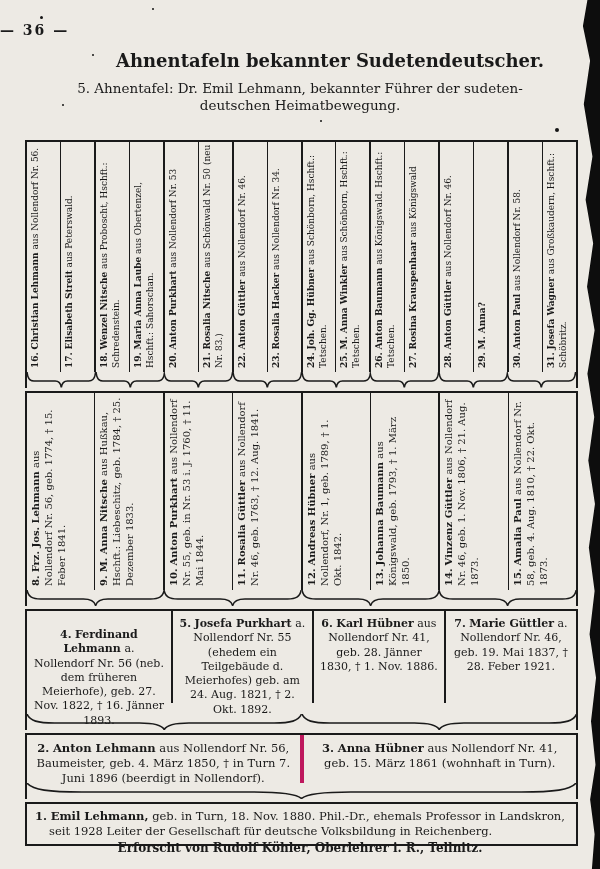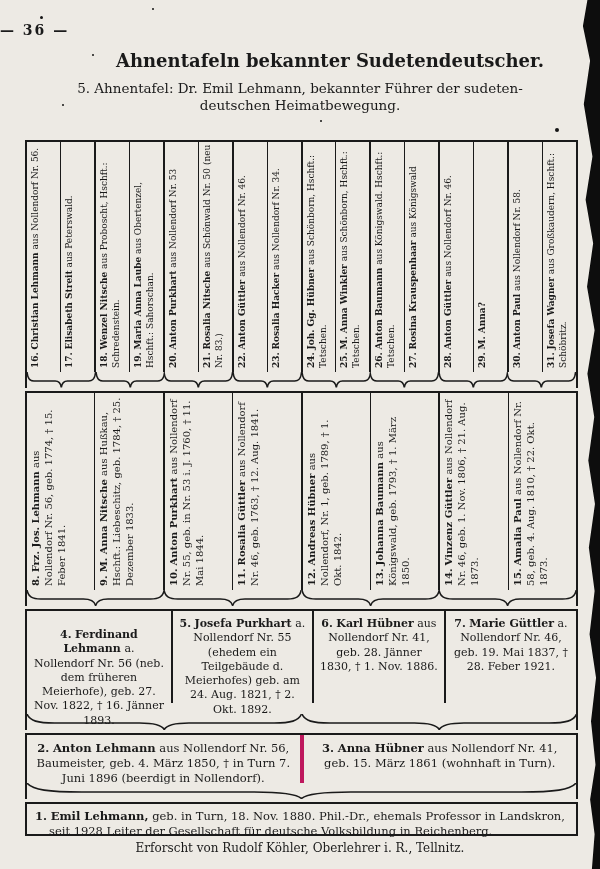--- a/index.html
+++ b/index.html
@@ -26,25 +26,25 @@
   .row2 .vtext{top:197px;width:197px;height:67px;font-size:10px;line-height:1.28;}
   .n,.nm{font-weight:bold;}
   .braces{display:flex;height:16px;}
   .brace{flex:1 1 0;height:16px;display:block;}
   .hcell{box-sizing:border-box;padding:6px 5px 2px 5px;text-align:center;
          font-size:11px;line-height:1.3;}
   .row3 .hcell{height:92px;}
   .row3 .hcell + .hcell{border-left:2px solid #1a1a1a;}
   .row4 .hcell{height:48px;flex:1 1 0;font-size:11.5px;}
   .row4 .hcell + .hcell{border-left:4px solid #be185d;}
-  .row5 .hcell{height:30px;text-align:left;font-size:11.5px;
+  .row5 .hcell{height:40px;text-align:left;font-size:11.5px;
                padding:5px 8px 2px 22px;text-indent:-14px;}
   .w4{flex:0 0 26.2%;margin-top:11px;} .w5{flex:0 0 25.7%;} .w6{flex:0 0 24.05%;} .w7{flex:0 0 24.05%;}
   .footer{position:absolute;top:841px;left:0;width:100%;text-align:center;
-          font-weight:normal;font-size:12px;}
+          font-weight:bold;font-size:12px;}
   .edge{position:absolute;right:0;top:0;width:18px;height:869px;background:#0d0d0d;
         clip-path:polygon(100% 0,100% 100%,55% 100%,70% 96%,45% 92%,75% 88%,50% 83%,
         78% 78%,42% 73%,70% 68%,38% 63%,72% 58%,35% 53%,68% 48%,30% 43%,70% 38%,
         28% 33%,62% 28%,20% 23%,58% 18%,10% 12%,45% 7%,5% 3%,30% 0);}
   .speck{position:absolute;background:#151515;border-radius:50%;}
 </style>
 </head>
 <body>
 
 <div class="page">

